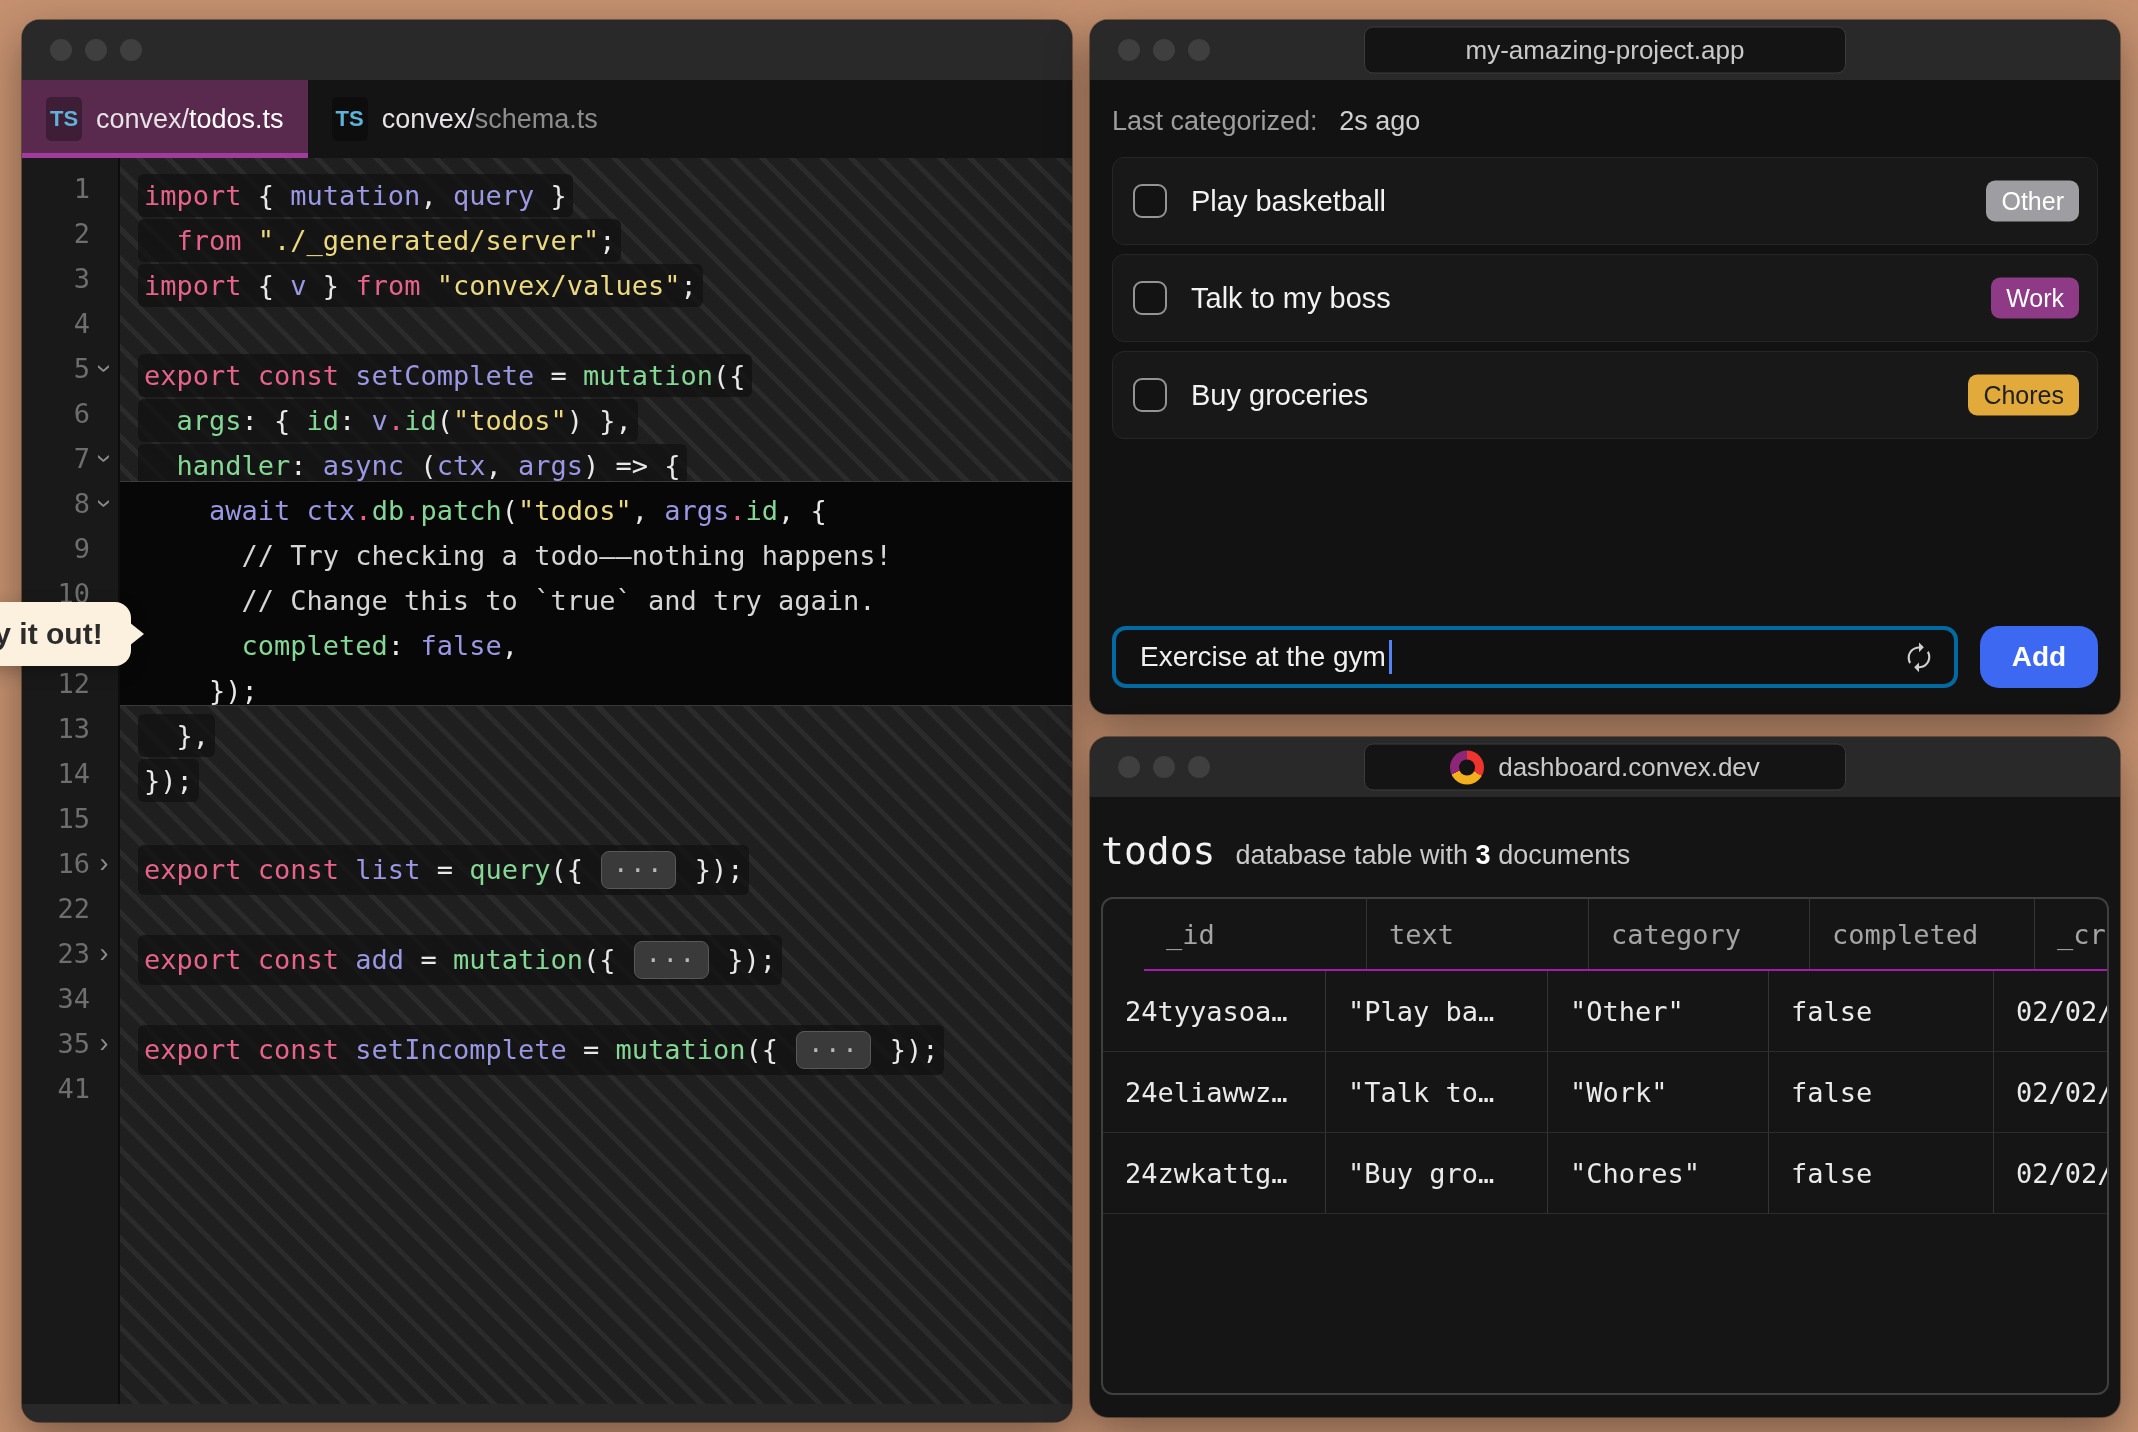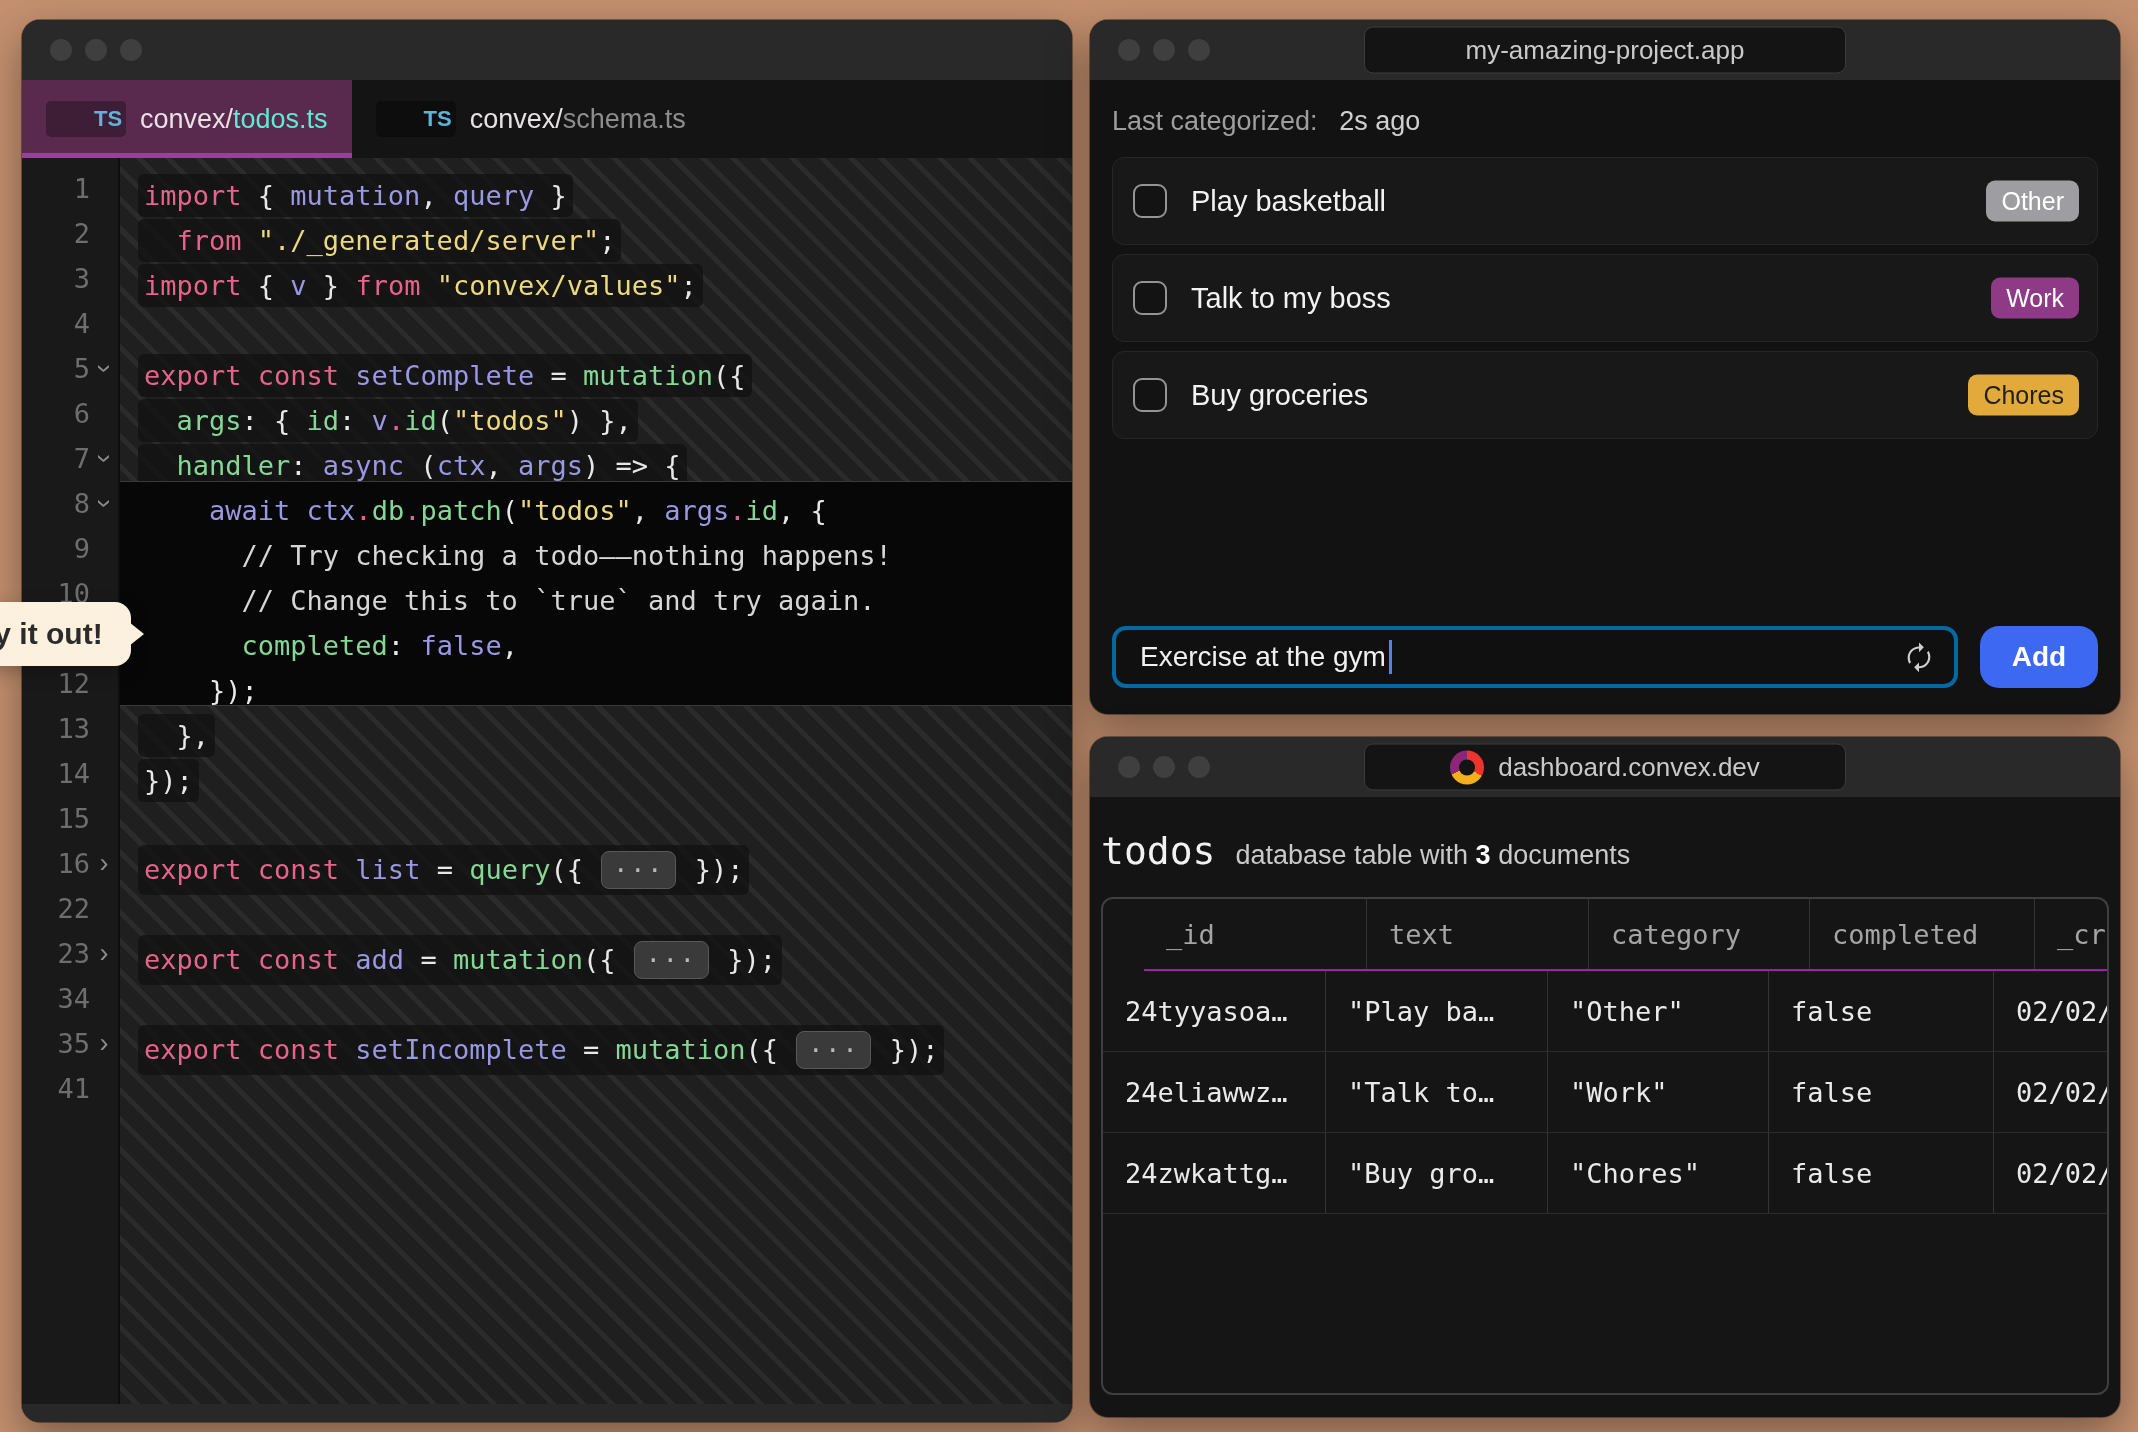--- a/index.html
+++ b/index.html
@@ -34,26 +34,26 @@
     position:absolute;left:9px;top:9px;width:16px;height:16px;border-radius:50%;
     background:#141414;
   }
 
   
   #editor{left:22px;top:20px;width:1050px;height:1402px;background:#161616;display:flex;flex-direction:column;}
   .tabbar{height:78px;background:#141414;display:flex;flex:none;}
   .tab{display:flex;align-items:center;gap:14px;padding:0 24px;font-size:27px;position:relative;}
   .tab.active{background:#5a2a4e;box-shadow:inset 0 -5px 0 #a23c9c;}
   .ts-badge{
-    width:36px;height:36px;border-radius:5px;background:rgba(0,0,0,.30);
+    width:36px;height:44px;border-radius:5px;background:rgba(0,0,0,.30);
     color:#5fb3d9;font-weight:700;font-size:22px;
-    display:flex;align-items:center;justify-content:center;flex:none;padding-left:44px;
+    display:flex;align-items:center;justify-content:center;flex:none;
   }
   .tab .dir{color:#e6e2e6;}
-  .tab.active .file{color:#5eead4;}
+  .tab.active .file{color:#ffffff;}
   .tab .file{color:#8d8d8d;}
   .codearea{
     position:relative;flex:1;
     background:repeating-linear-gradient(45deg,#1f1f1f 0px,#1f1f1f 16px,#2b2b2b 16px,#2b2b2b 21px);
     padding-top:8px;
   }
   .gutterbg{position:absolute;left:0;top:0;bottom:0;width:96px;background:#191919;z-index:0;}
   .gutline{position:absolute;left:96px;top:0;bottom:0;width:2px;background:#0d0d0d;z-index:6;}
   .row{
     position:relative;z-index:1;height:45px;display:flex;align-items:center;

